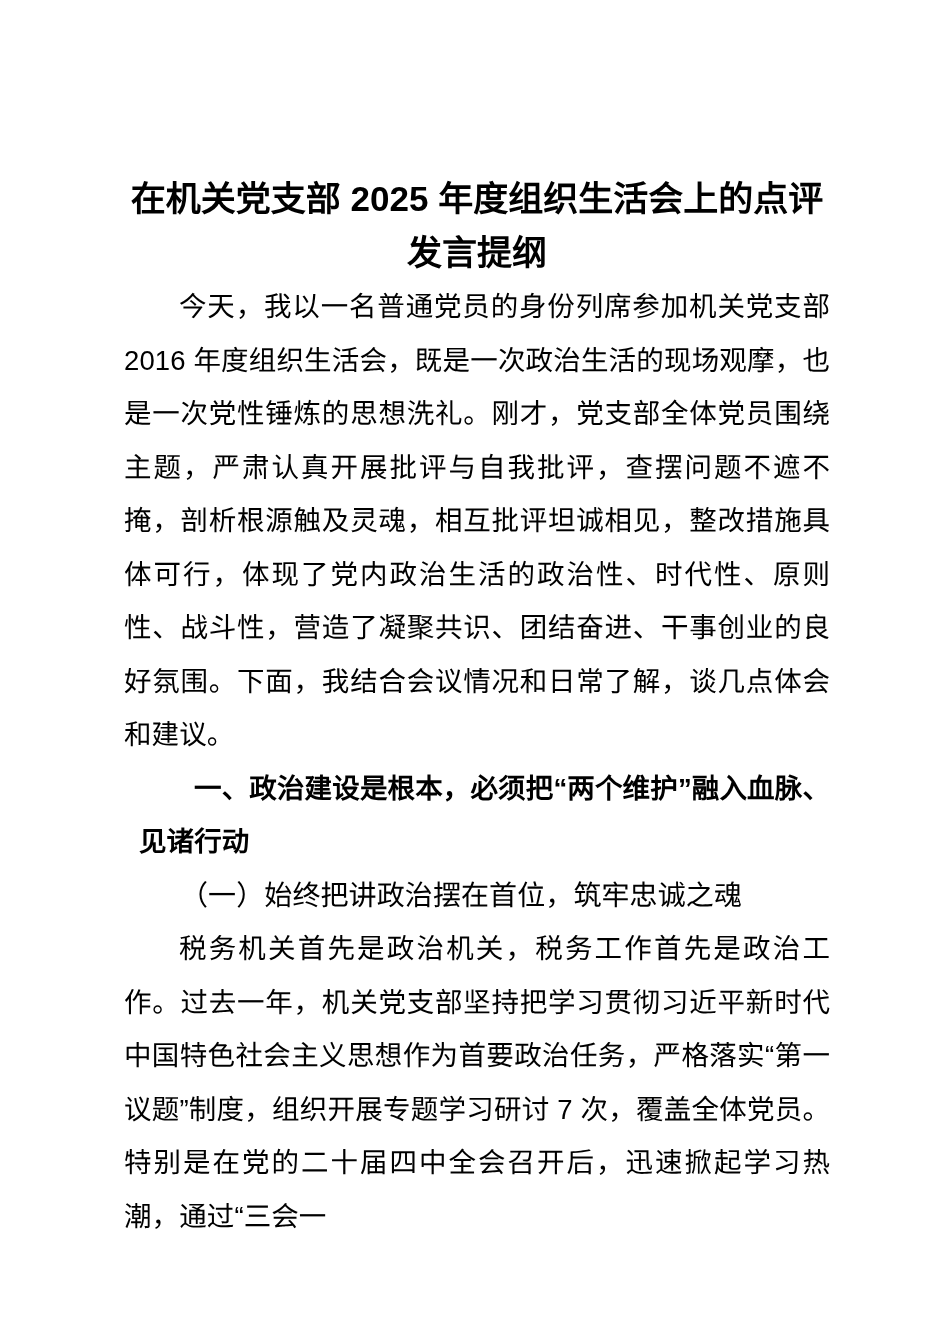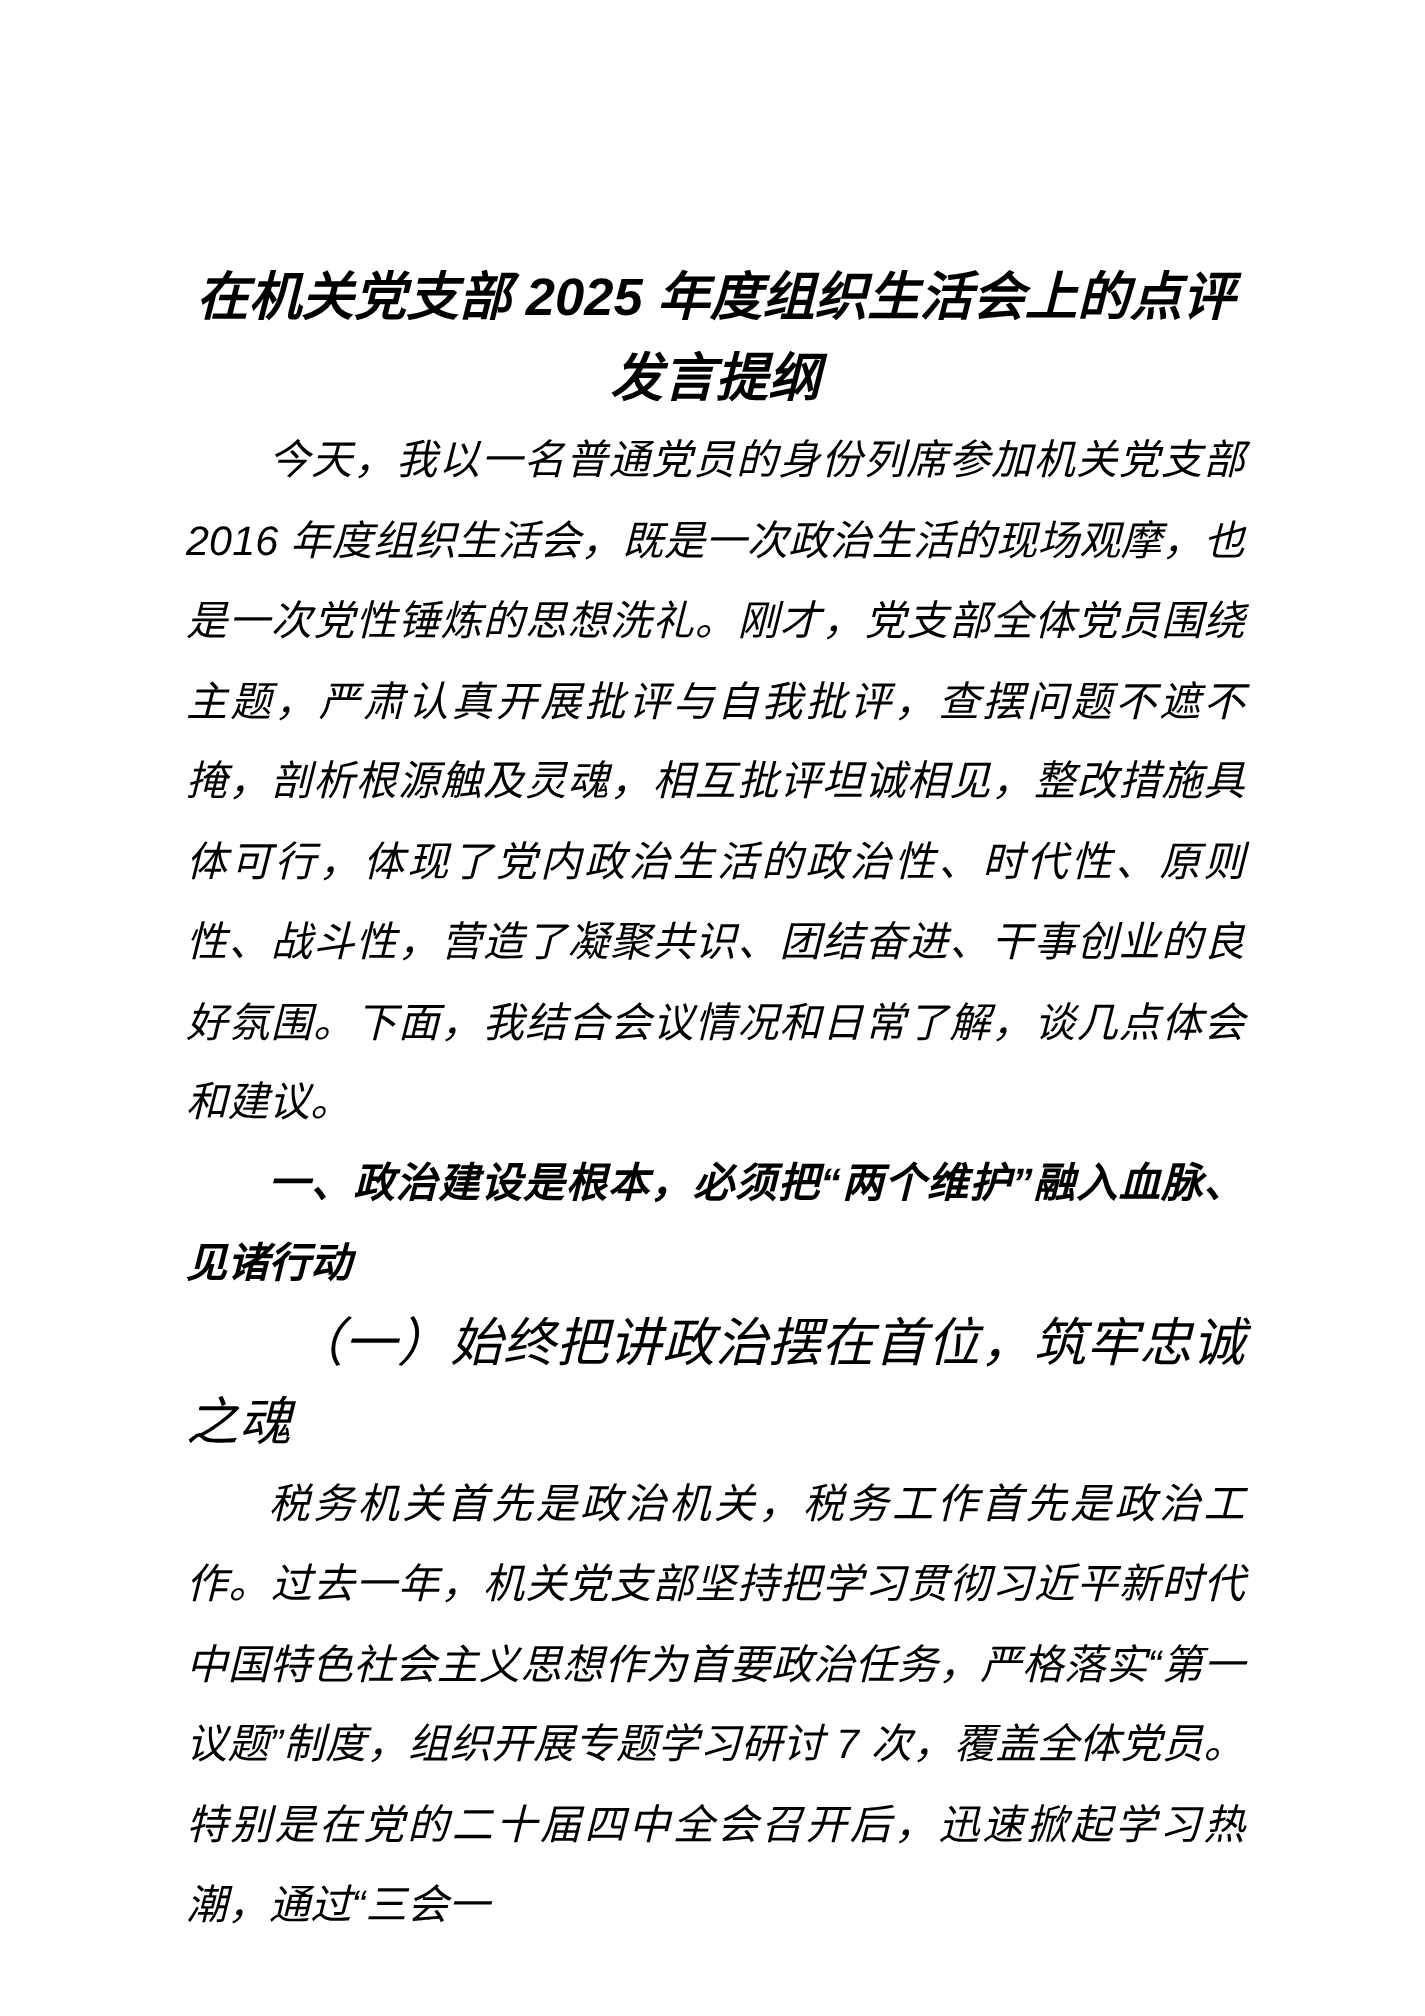--- a/index.html
+++ b/index.html
@@ -16,21 +16,20 @@
     color: #000000;
     -webkit-font-smoothing: antialiased;
   }
 
   .page {
     position: relative;
     width: 950px;
     height: 1344px;
     background: #ffffff;
     box-sizing: border-box;
-    font-style: italic;
   }
 
   .doc-body {
     position: absolute;
     left: 124px;
     top: 0;
     width: 706px;
   }
 
   
@@ -63,26 +62,27 @@
     text-indent: 0;
   }
 
   .para.indent {
     text-indent: 2em;
   }
 
   .para.heading-1 {
     text-indent: 2em;
     font-weight: bold;
+    margin-left: 15px;
   }
 
   .para.heading-2 {
     text-indent: 2em;
     font-weight: normal;
-    font-size: 35px;
+    font-size: 28px;
   }
 </style>
 </head>
 <body>
 
 <div class="page">
   <div class="doc-body">
 
     <h1 class="doc-title">在机关党支部 2025 年度组织生活会上的点评发言提纲</h1>
 

